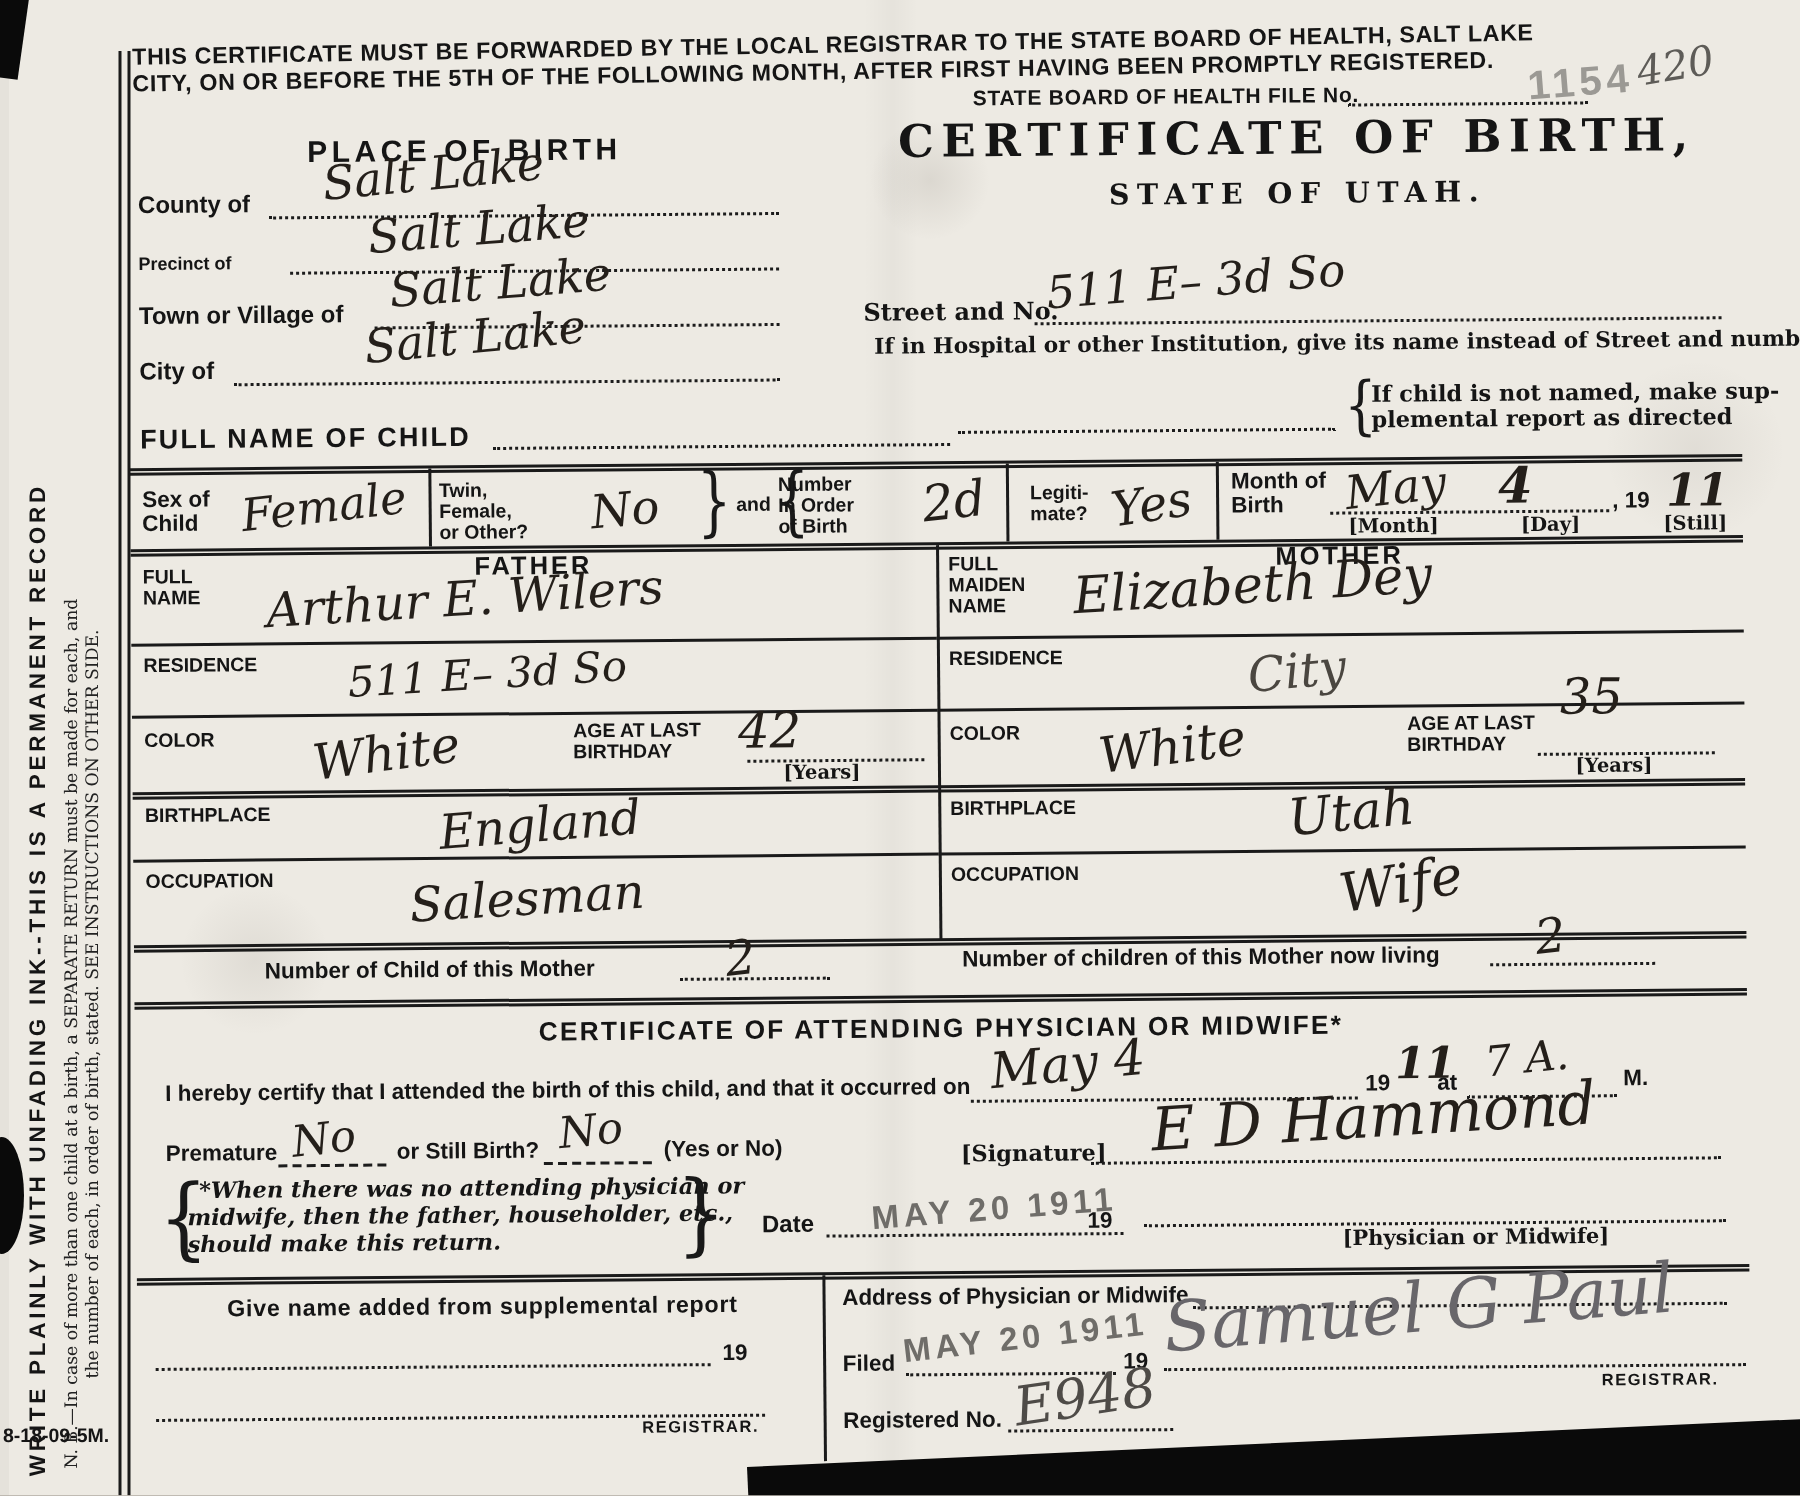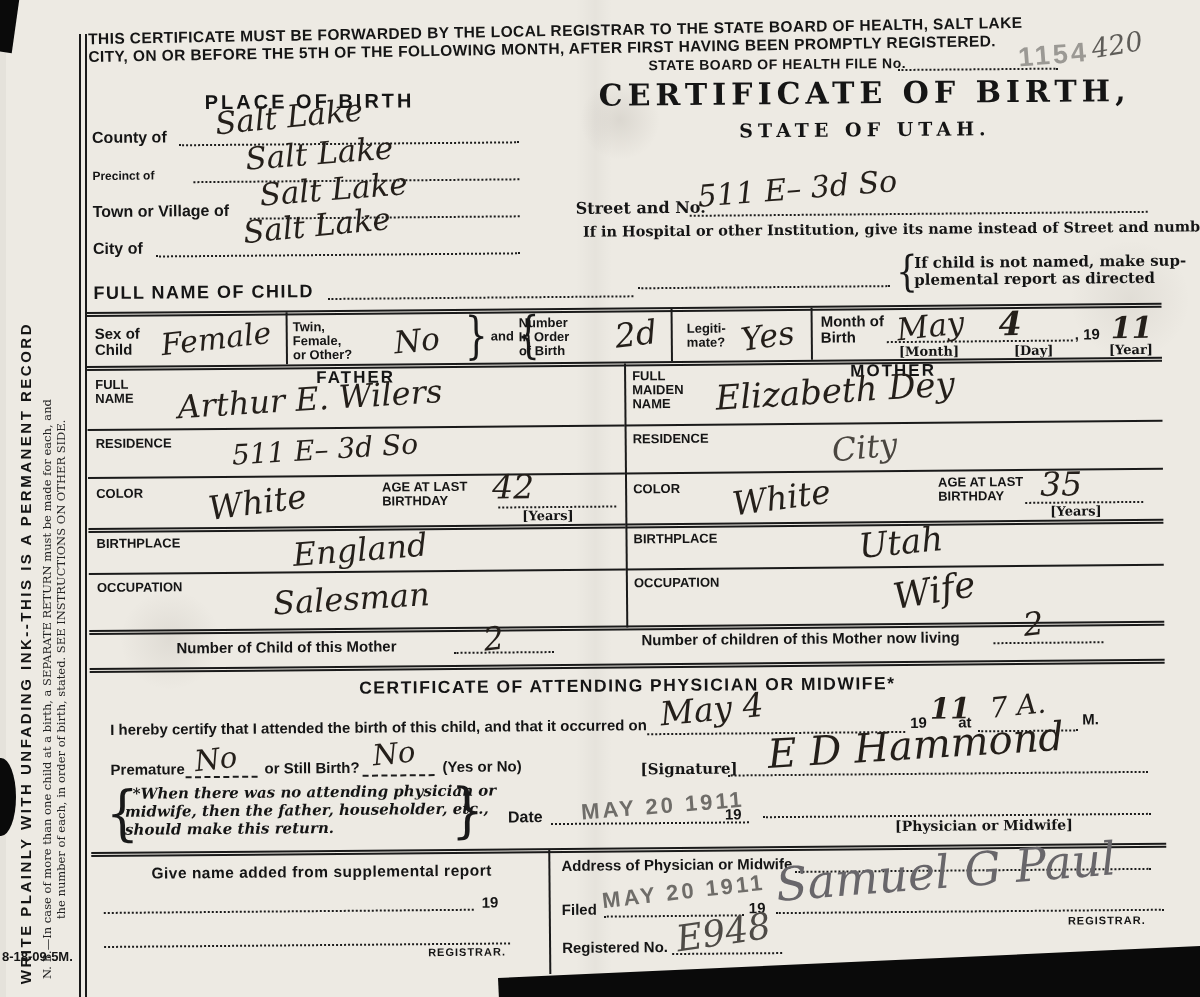--- a/index.html
+++ b/index.html
@@ -123,21 +123,21 @@
     <div class="lb" style="left:822px; top:320px; font-size:15px;">
       <span>Month of</span><br><span>Birth</span>
     </div>
     <div class="dl" style="left:888px; top:348px; width:186px;"></div>
     <div class="hw" style="left:898px; top:318px; font-size:31px; transform:rotate(-6deg);">May</div>
     <div class="hw" style="left:1000px; top:315px; font-size:33px; font-weight:700;">4</div>
     <div class="lb" style="left:1076px; top:335px; font-size:15px;">, 19</div>
     <div class="hw" style="left:1112px; top:322px; font-size:30px; font-weight:700;">11</div>
     <div class="lb sr" style="left:900px; top:352px; font-size:13px;">[Month]</div>
     <div class="lb sr" style="left:1015px; top:352px; font-size:13px;">[Day]</div>
-    <div class="lb sr" style="left:1110px; top:352px; font-size:13px;">[Year]</div>
+    <div class="lb sr" style="left:1110px; top:352px; font-size:13px;">[Still]</div>
 
     <div class="vr" style="left:625px; top:368px; height:264px;"></div>
 
     <div class="lb ctr" style="left:88px; top:371px; width:537px; font-size:17px; letter-spacing:2px;">FATHER</div>
     <div class="lb" style="left:96px; top:378px; font-size:13px;">
       <span>FULL</span><br><span>NAME</span>
     </div>
     <div class="hw" style="left:178px; top:385px; font-size:32px; transform:rotate(-3deg);">Arthur E. Wilers</div>
     <div class="hr" style="left:88px; top:429px; width:537px;"></div>
 
@@ -172,21 +172,21 @@
     <div class="lb" style="left:633px; top:437px; font-size:13px;">RESIDENCE</div>
     <div class="hw" style="left:832px; top:438px; font-size:32px; transform:rotate(-5deg); color:#4a4640;">City</div>
     <div class="hr" style="left:625px; top:477px; width:538px;"></div>
 
     <div class="lb" style="left:633px; top:487px; font-size:13px;">COLOR</div>
     <div class="hw" style="left:732px; top:487px; font-size:33px; transform:rotate(-7deg);">White</div>
     <div class="lb" style="left:938px; top:483px; font-size:13px;">
       <span>AGE AT LAST</span><br><span>BIRTHDAY</span>
     </div>
     <div class="dl" style="left:1025px; top:510px; width:118px;"></div>
-    <div class="hw" style="left:1040px; top:476px; font-size:33px;">35</div>
+    <div class="hw" style="left:1040px; top:456px; font-size:33px;">35</div>
     <div class="lb sr" style="left:1050px; top:513px; font-size:13px;">[Years]</div>
     <div class="hr2" style="left:625px; top:528px; width:538px;"></div>
 
     <div class="lb" style="left:633px; top:537px; font-size:13px;">BIRTHPLACE</div>
     <div class="hw" style="left:858px; top:532px; font-size:34px; transform:rotate(-5deg);">Utah</div>
     <div class="hr" style="left:625px; top:573px; width:538px;"></div>
 
     <div class="lb" style="left:633px; top:581px; font-size:13px;">OCCUPATION</div>
     <div class="hw" style="left:892px; top:580px; font-size:36px; transform:rotate(-9deg);">Wife</div>
 

